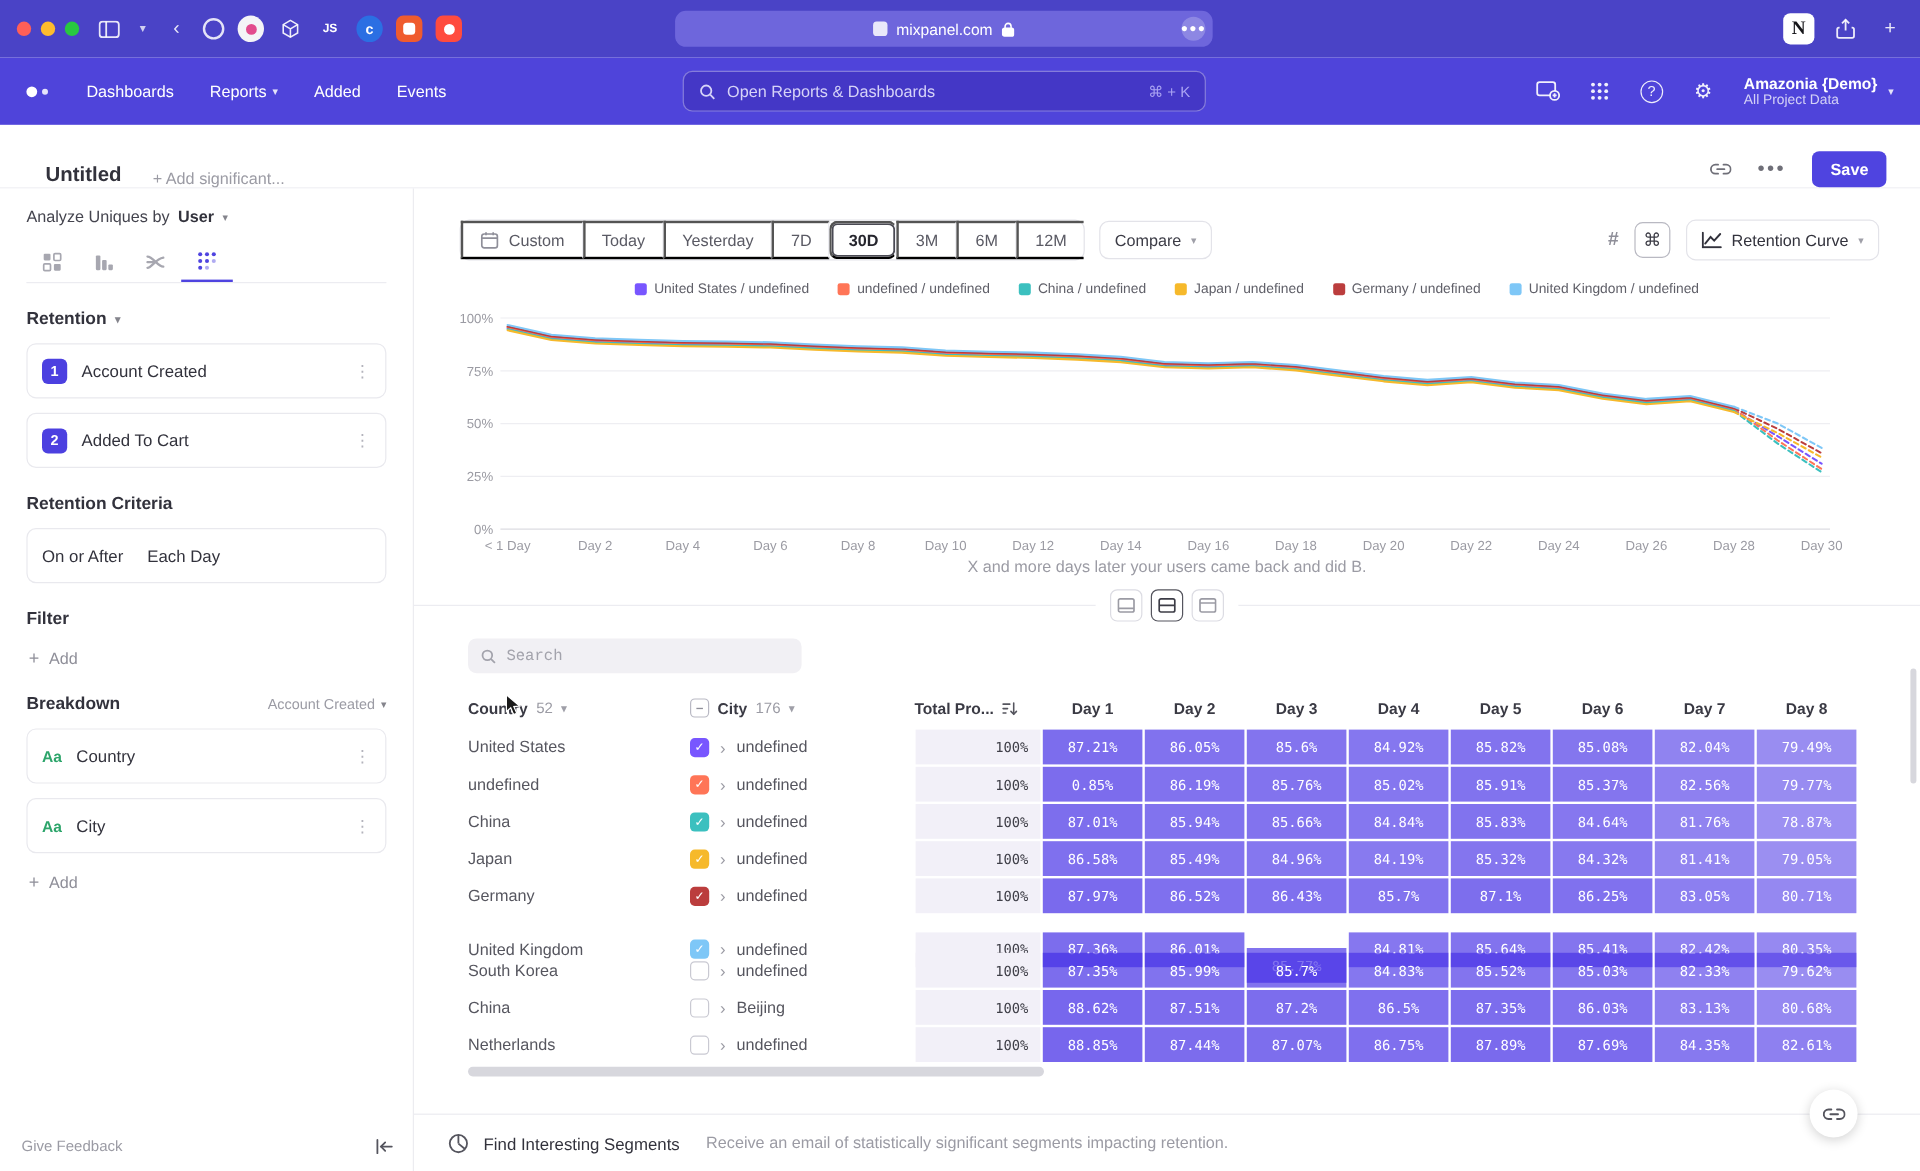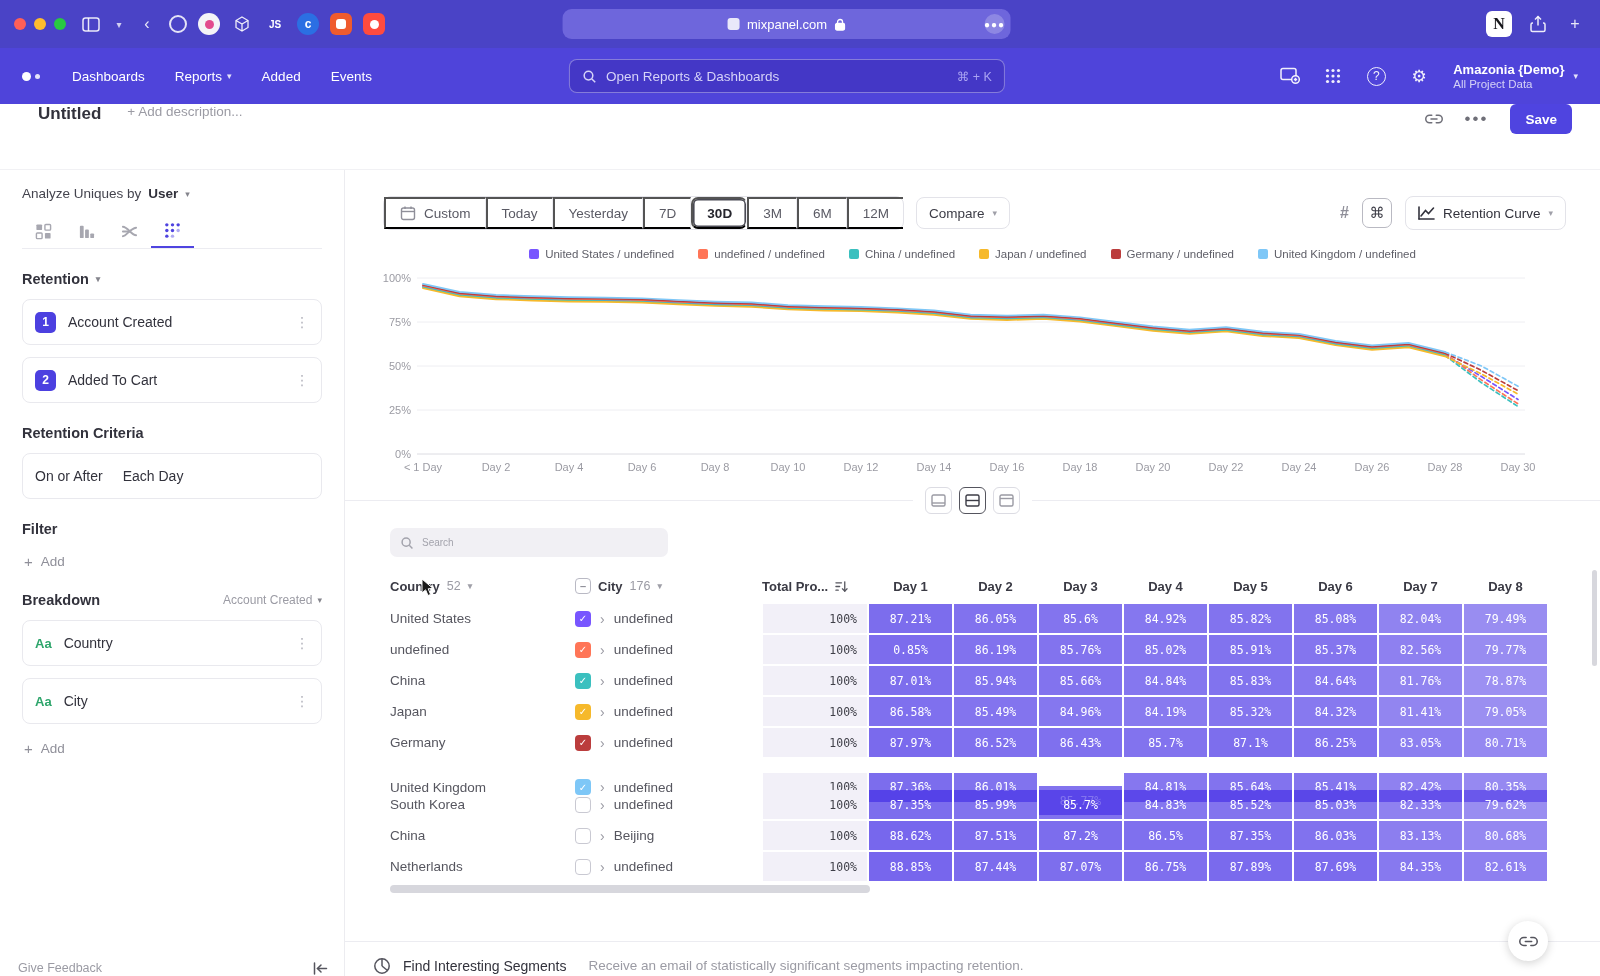--- a/index.html
+++ b/index.html
@@ -43,21 +43,21 @@
   .hs-text { color:#d6d3f8; font-size:13.5px; }
   .hs-short { margin-left:auto; color:#aaa3f2; font-size:12.5px; }
   .hdr-icons { margin-left:auto; display:flex; align-items:center; gap:21px; }
   .hicon { width:22px; height:22px; display:flex; align-items:center; justify-content:center; color:rgba(255,255,255,.92); font-size:17px; }
   .help-circle { width:19px; height:19px; border:1.5px solid rgba(255,255,255,.9); border-radius:50%; font-size:12px; display:flex; align-items:center; justify-content:center; }
   .project-sel { display:flex; align-items:center; gap:9px; margin-left:2px; }
   .project-name { font-size:13px; font-weight:bold; line-height:1.25; }
   .project-scope { font-size:11.5px; color:rgba(255,255,255,.75); }
 
   
-  .title-bar { height:66px; display:flex; align-items:flex-start; padding:0 28px 0 38px; border-bottom:1px solid #f1f1f4; }
+  .title-bar { height:53px; display:flex; align-items:flex-end; padding:0 28px 0 38px; border-bottom:1px solid #f1f1f4; }
   .report-title { font-size:17px; font-weight:600; color:#32323c; }
   .desc-placeholder { margin-left:26px; font-size:13.5px; color:#9b9ba4; }
   .tb-right { margin-left:auto; display:flex; align-items:center; gap:22px; }
   .gicon { color:#6f6f78; display:flex; align-items:center; }
   .save-btn { background:#4f44e0; color:#fff; border:none; border-radius:6px; height:30px; padding:0 15px; font-size:13.5px; font-weight:600; }
 
   
   .content { display:flex; height:819px; }
   .sidebar { width:345px; border-right:1px solid #ececf0; position:relative; padding:16px 22px 0 22px; flex-shrink:0; }
   .main { flex:1; display:flex; flex-direction:column; position:relative; overflow:hidden; }
@@ -100,21 +100,21 @@
   .chart-wrap { margin:10px 0 0 28px; }
   .caption { text-align:center; color:#9b9ba4; font-size:13.5px; margin-top:2px; }
   .toggle-band { margin-top:24px; border-top:1px solid #ececf1; display:flex; justify-content:center; }
   .view-toggles { display:flex; gap:7px; margin-top:-14px; background:#fff; padding:0 12px; }
   .vt { width:27px; height:27px; border:1px solid #dcdce3; border-radius:6px; background:#fff; display:flex; align-items:center; justify-content:center; color:#9b9ba4; }
   .vt.sel { border:1.6px solid #55555e; color:#3c3c46; }
 
   
   .search-row { margin:14px 0 0 45px; }
   .search-box { width:278px; height:29px; background:#f1f0f4; border-radius:7px; display:flex; align-items:center; padding:0 10px; gap:8px; color:#a3a3ac; }
-  .search-box input { border:none; background:transparent; outline:none; font-size:10px; color:#44444e; width:220px; font-family:Liberation Sans, sans-serif; }
+  .search-box input { border:none; background:transparent; outline:none; font-size:13px; color:#44444e; width:220px; font-family:Liberation Mono, monospace; }
   .search-box input::placeholder { color:#a3a3ac; }
   .table-wrap { margin:12px 0 0 45px; }
   .t-row { display:grid; grid-template-columns:185px 187px 106px repeat(8,85px); align-items:center; height:31px; }
   .t-head { height:34px; }
   .th { font-size:13px; font-weight:600; color:#3a3a44; display:flex; align-items:center; gap:7px; }
   .th .count { color:#9b9ba4; font-weight:normal; font-size:12.5px; }
   .th .caret { color:#8f8f99; }
   .th-day { justify-content:center; }
   .td-country { font-size:13.5px; color:#56565f; overflow:hidden; white-space:nowrap; }
   .td-city { display:flex; align-items:center; gap:9px; }
@@ -252,21 +252,21 @@
         <div class="project-name">Amazonia {Demo}</div>
         <div class="project-scope">All Project Data</div>
       </span>
       <span class="caret">▾</span>
     </span>
   </div>
 </div>
 
 <div class="title-bar">
   <span class="report-title">Untitled</span>
-  <span class="desc-placeholder">+ Add description...</span>
+  <span class="desc-placeholder">+ Add significant...</span>
   <div class="tb-right">
     <span class="gicon">
       <svg width="18" height="18" viewBox="0 0 24 24" fill="none" stroke="#6f6f78" stroke-width="2" stroke-linecap="round">
           <path d="M15 7h3a5 5 0 0 1 0 10h-3"></path>
           <path d="M9 17H6a5 5 0 0 1 0-10h3"></path>
           <line x1="8" y1="12" x2="16" y2="12"></line>
         </svg>
     </span>
     <span class="gicon" style="font-size:17px; letter-spacing:2px; color:#6f6f78;">•••</span>
     <button class="save-btn">Save</button>
@@ -500,20 +500,21 @@
           <polyline points="50,17.328000000000003 86.5,25.424000000000007 123,28.415999999999997 159.5,29.647999999999996 196,30.704000000000008 232.5,31.055999999999983 269,31.75999999999999 305.5,33.52000000000001 342,35.10400000000001 378.5,35.98400000000001 415,38.624000000000024 451.5,39.68000000000001 488,40.384000000000015 524.5,41.792 561,43.904000000000025 597.5,48.127999999999986 634,49.184000000000026 670.5,48.127999999999986 707,50.768 743.5,55.34400000000002 780,59.92 816.5,63.087999999999994 853,60.62400000000001 889.5,65.2 926,67.31200000000001 962.5,74.352 999,78.928 1035.5,76.464 1072,85.44" fill="none" stroke="#3bc0bf" stroke-width="1.7" stroke-linejoin="round" stroke-linecap="round"></polyline>
           <polyline points="1072,85.44 1108.5,112.72 1145,136.48" fill="none" stroke="#3bc0bf" stroke-width="1.7" stroke-linejoin="round" stroke-linecap="round" stroke-dasharray="4 3"></polyline>
           <polyline points="50,18.208 86.5,26.304000000000002 123,29.295999999999992 159.5,30.52799999999999 196,31.584000000000003 232.5,31.93599999999998 269,32.639999999999986 305.5,34.400000000000006 342,35.98400000000001 378.5,36.864000000000004 415,39.50400000000002 451.5,40.56 488,41.26400000000001 524.5,42.672 561,44.78400000000002 597.5,49.00799999999998 634,50.06400000000002 670.5,49.00799999999998 707,51.647999999999996 743.5,56.22400000000002 780,60.8 816.5,63.96799999999999 853,61.50400000000002 889.5,66.08 926,68.19200000000001 962.5,75.23200000000001 999,79.80799999999999 1035.5,77.344 1072,86.32" fill="none" stroke="#f6b92b" stroke-width="1.7" stroke-linejoin="round" stroke-linecap="round"></polyline>
           <polyline points="1072,86.32 1108.5,103.92 1145,124.16" fill="none" stroke="#f6b92b" stroke-width="1.7" stroke-linejoin="round" stroke-linecap="round" stroke-dasharray="4 3"></polyline>
           <polyline points="50,15.039999999999992 86.5,23.135999999999996 123,26.127999999999986 159.5,27.360000000000014 196,28.415999999999997 232.5,28.768 269,29.47200000000001 305.5,31.232 342,32.815999999999974 378.5,33.696 415,36.335999999999984 451.5,37.391999999999996 488,38.095999999999975 524.5,39.50400000000002 561,41.615999999999985 597.5,45.84 634,46.89599999999999 670.5,45.84 707,48.47999999999999 743.5,53.05599999999998 780,57.632000000000005 816.5,60.8 853,58.335999999999984 889.5,62.912000000000006 926,65.02400000000002 962.5,72.064 999,76.64 1035.5,74.176 1072,83.152" fill="none" stroke="#bb3d3d" stroke-width="1.7" stroke-linejoin="round" stroke-linecap="round"></polyline>
           <polyline points="1072,83.152 1108.5,100.4 1145,120.64" fill="none" stroke="#bb3d3d" stroke-width="1.7" stroke-linejoin="round" stroke-linecap="round" stroke-dasharray="4 3"></polyline>
           <polyline points="50,13.807999999999993 86.5,21.904000000000025 123,24.895999999999987 159.5,26.127999999999986 196,27.184000000000026 232.5,27.535999999999973 269,28.24000000000001 305.5,30 342,31.584000000000003 378.5,32.46400000000003 415,35.10400000000001 451.5,36.16 488,36.864000000000004 524.5,38.27200000000002 561,40.384000000000015 597.5,44.608000000000004 634,45.664000000000016 670.5,44.608000000000004 707,47.24799999999999 743.5,51.82400000000001 780,56.400000000000006 816.5,59.568 853,57.10400000000001 889.5,61.68000000000001 926,63.792 962.5,70.83200000000001 999,75.40799999999999 1035.5,72.944 1072,81.92" fill="none" stroke="#7ec7f7" stroke-width="1.7" stroke-linejoin="round" stroke-linecap="round"></polyline>
           <polyline points="1072,81.92 1108.5,96 1145,116.24" fill="none" stroke="#7ec7f7" stroke-width="1.7" stroke-linejoin="round" stroke-linecap="round" stroke-dasharray="4 3"></polyline>
         </svg>
     </div>
+    <div class="caption">X and more days later your users came back and did B.</div>
 
     <div class="toggle-band">
       <div class="view-toggles">
         <span class="vt">
           <svg width="15" height="13" viewBox="0 0 15 13" fill="none" stroke="currentColor" stroke-width="1.4">
               <rect x="1" y="1" width="13" height="11" rx="1.5"></rect>
               <line x1="1" y1="9" x2="14" y2="9"></line>
             </svg>
         </span>
         <span class="vt sel">

